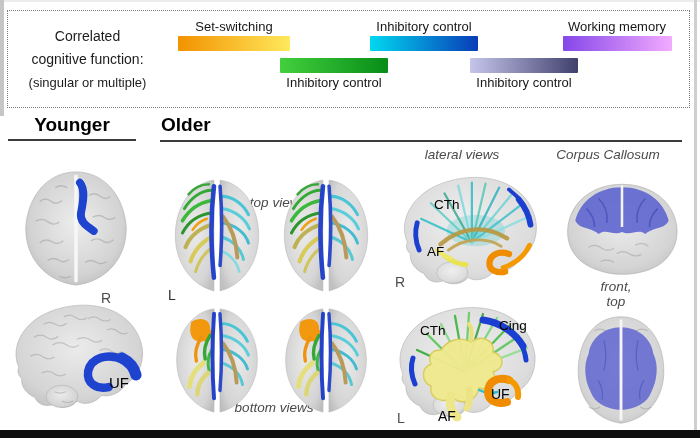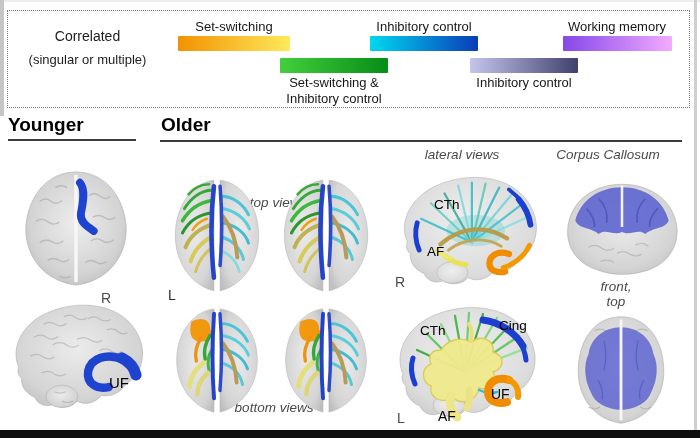--- a/index.html
+++ b/index.html
@@ -26,21 +26,21 @@
   .bar-label { font-size:13px; color:#161616; white-space:nowrap; transform:translateX(-50%); }
   .bl1 { left:234px; top:19px;text-align:right; }
   .bl2 { left:424px; top:19px; }
   .bl3 { left:617px; top:19px; }
   .bar-label2 { font-size:13px; color:#161616; text-align:center; line-height:16px; transform:translateX(-50%); white-space:nowrap; }
   .bl4 { left:334px; top:75px; }
   .bl5 { left:524px; top:75px; }
 
   
   .hdr { font-size:19px; font-weight:bold; color:#000; }
-  .hdr-younger { left:8px; top:114px; width:128px; text-align:left; }
+  .hdr-younger { left:8px; top:114px; width:128px; text-align:center; }
   .hdr-older { left:161px; top:114px; }
   .rule { height:2px; background:#3b3b3b; }
   .rule-younger { left:8px; top:139px; width:128px; }
   .rule-older { left:160px; top:140px; width:522px; }
 
   
   .vl { font-style:italic; color:#4a4a4a; font-size:13.5px; transform:translateX(-50%); white-space:nowrap; }
   .vl-top { left:278px; top:147px;margin-top:48px; }
   .vl-lat { left:462px; top:147px; }
   .vl-cc  { left:608px; top:147px; }
@@ -69,35 +69,35 @@
 
 <div class="canvas">
 
   <div class="abs edge-top"></div>
   <div class="abs edge-left"></div>
   <div class="abs edge-right"></div>
 
   <div class="abs legend-box"></div>
   <div class="abs legend-title">
     <div>Correlated</div>
+    <div>cognitive function:</div>
     <div class="small">(singular or multiple)</div>
   </div>
 
   <div class="abs bar-label bl1">Set-switching</div>
   <div class="abs bar bar1" style="background:linear-gradient(90deg,#f29200,#ffe95c)"></div>
 
   <div class="abs bar-label bl2">Inhibitory control</div>
   <div class="abs bar bar2" style="background:linear-gradient(90deg,#00d8ef,#0a3cb8)"></div>
 
   <div class="abs bar-label bl3">Working memory</div>
   <div class="abs bar bar3" style="background:linear-gradient(90deg,#8547e9,#f3abff)"></div>
 
   <div class="abs bar bar4" style="background:linear-gradient(90deg,#43cf3d,#078d18)"></div>
   <div class="abs bar-label2 bl4">
-    <div>Set-switching &amp;</div>
     <div>Inhibitory control</div>
   </div>
 
   <div class="abs bar bar5" style="background:linear-gradient(90deg,#c5c5ec,#40406d)"></div>
   <div class="abs bar-label2 bl5">
     <div>Inhibitory control</div>
   </div>
 
   <div class="abs hdr hdr-younger">Younger</div>
   <div class="abs rule rule-younger"></div>

